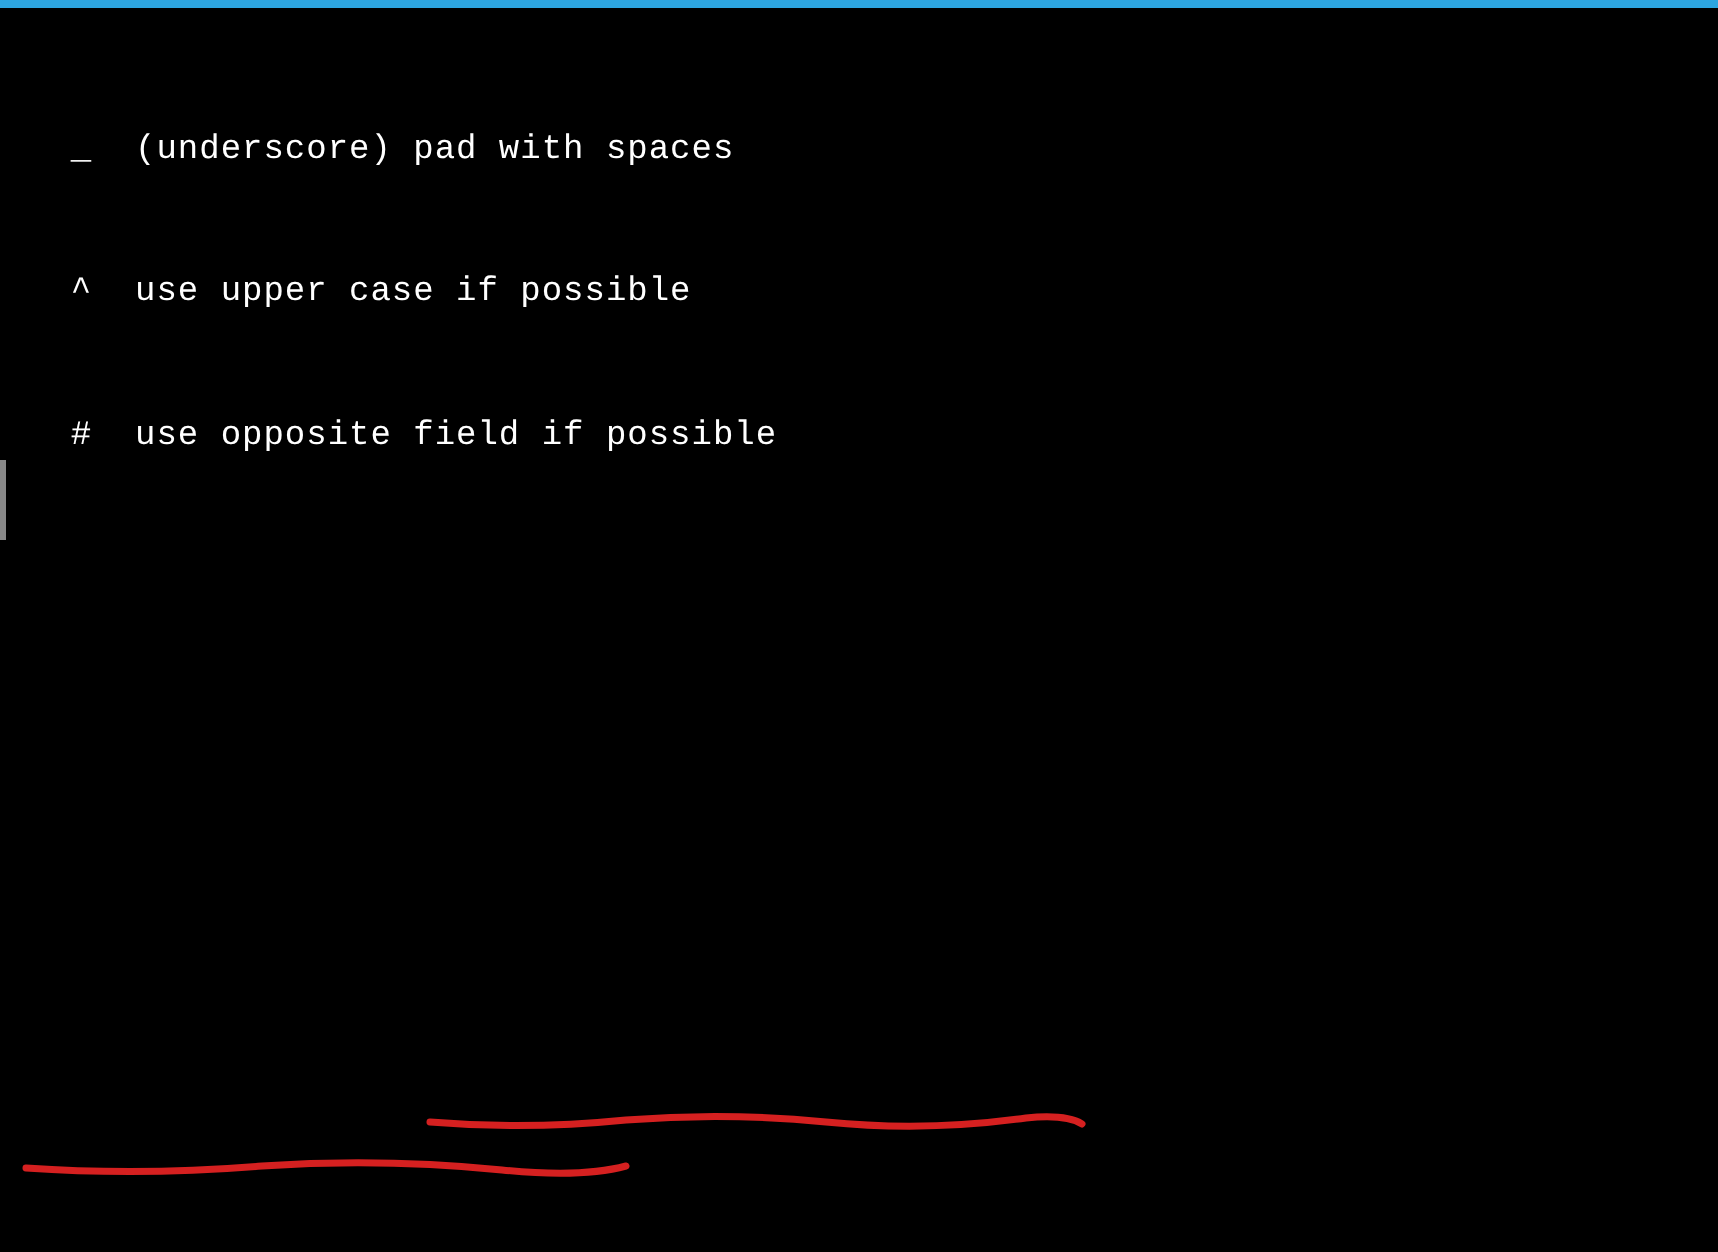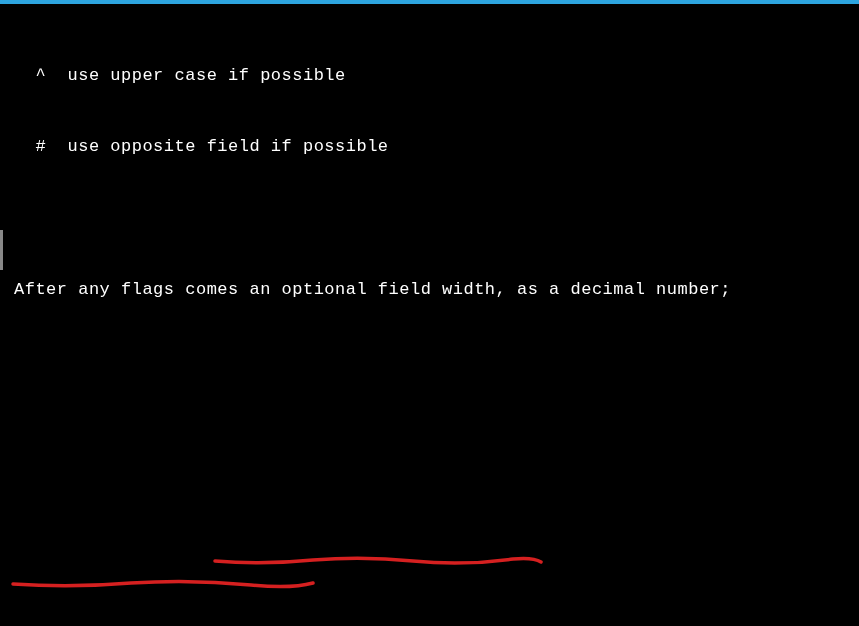--- a/index.html
+++ b/index.html
@@ -54,24 +54,24 @@
       width: 305px;
     }
   </style>
 </head>
 <body>
 
 <div class="titlebar"></div>
 <div class="scrollbar-indicator"></div>
 
 <div class="terminal">
+  <div class="terminal-line">  _  (underscore) pad with spaces</div>
   <div class="terminal-line">  ^  use upper case if possible</div>
   <div class="terminal-line">  #  use opposite field if possible</div>
   <div class="terminal-line">&nbsp;</div>
-  <div class="terminal-line">After any flags comes an optional field width, as a decimal number;</div>
   
   
   
   
   
   
   
   
   
   

